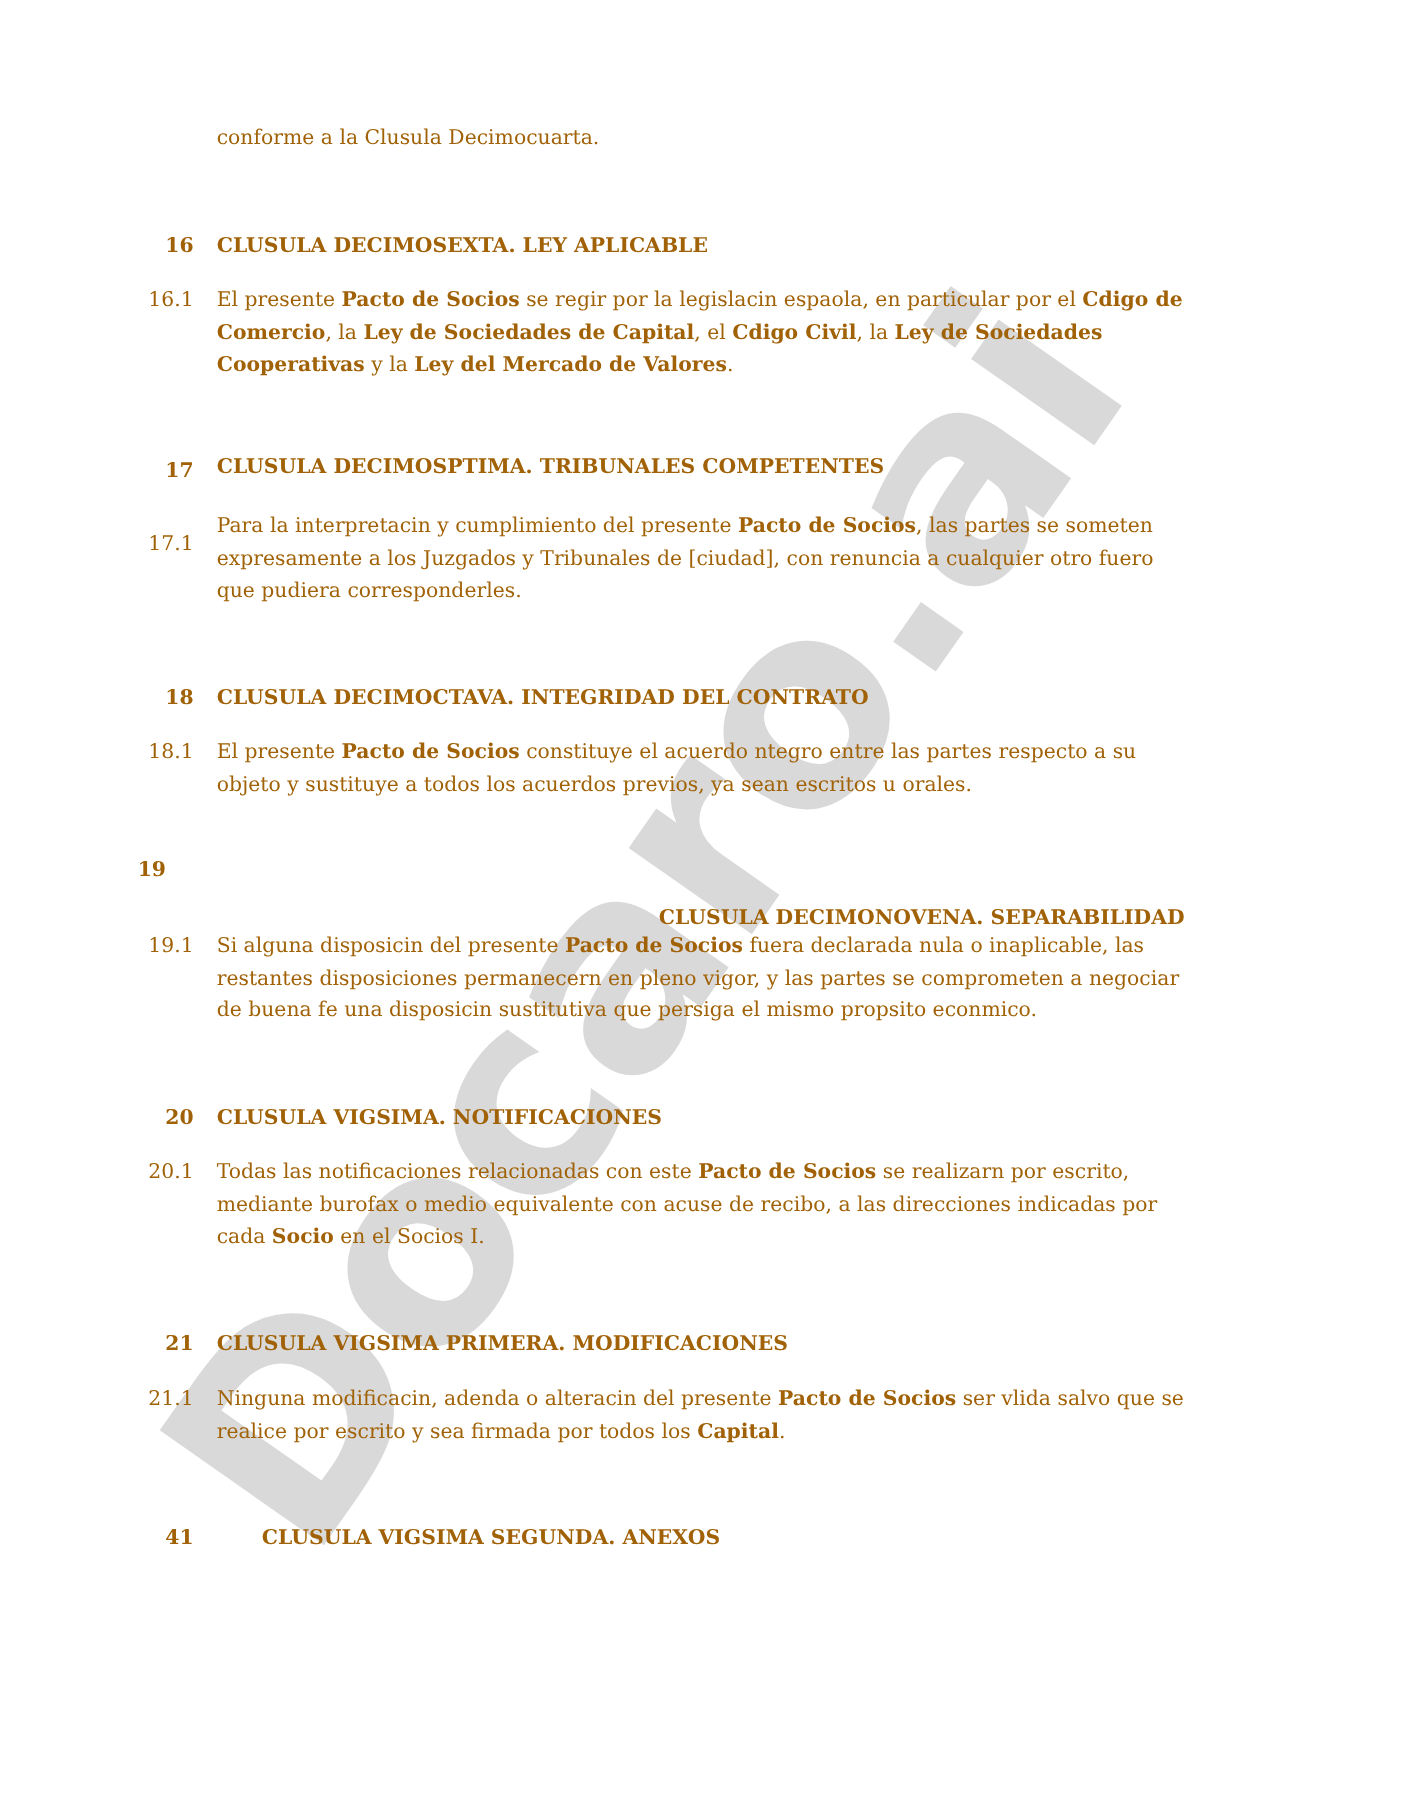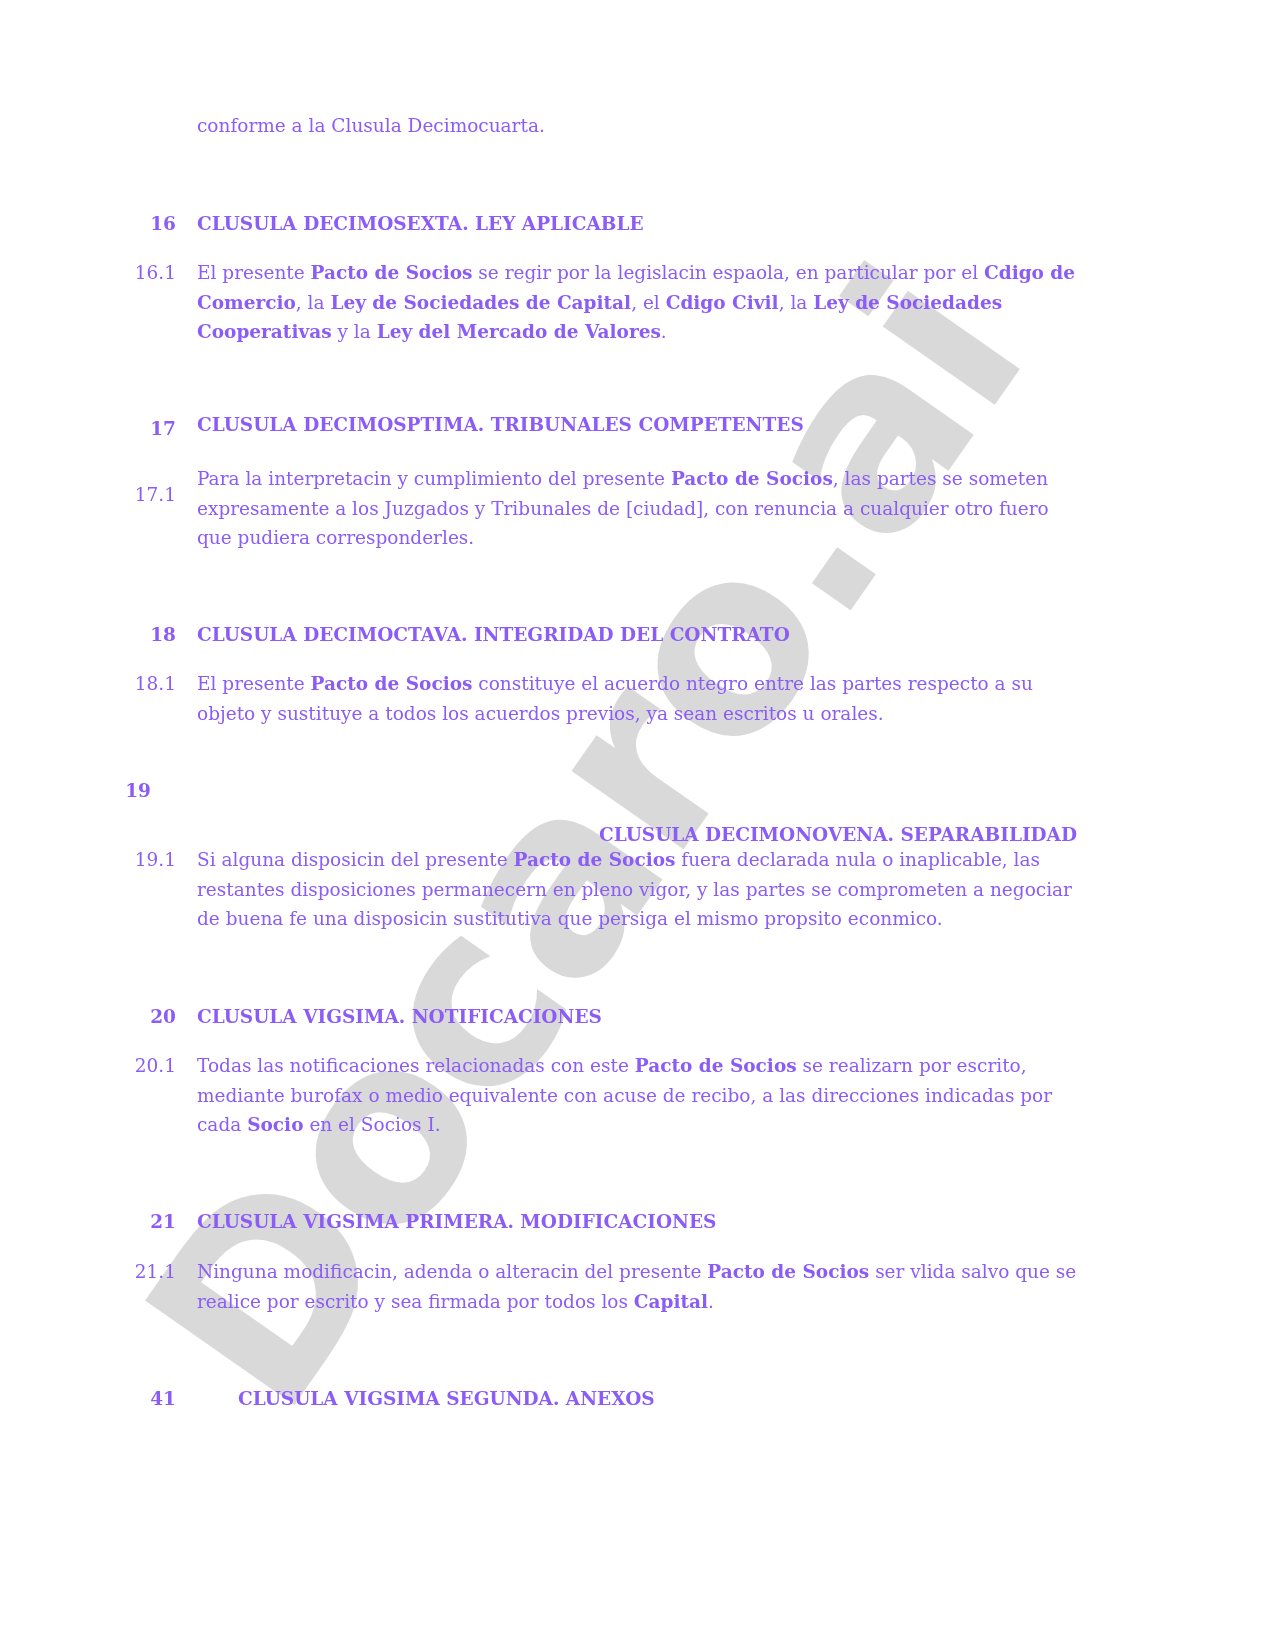--- a/index.html
+++ b/index.html
@@ -16,21 +16,21 @@
     color: #d9d9d9;
     white-space: nowrap;
     z-index: 0;
     line-height: 1;
   }
   .content {
     position: absolute; left: 0; top: 0; width: 1275px; height: 1650px;
     z-index: 1;
     font-family: "DejaVu Serif", serif;
     font-size: 18.5px;
-    color: #8b5cf6;
+    color: #a16207;
   }
   .heading { font-weight: bold; }
   b { font-weight: bold; }
   .para { position: absolute; left: 197px; width: 880px; line-height: 29.5px; white-space: normal; }
   .pnum { position: absolute; left: 100px; width: 76px; text-align: right; line-height: 29.5px; }
 </style>
 </head>
 <body>
 
 <div class="page">

